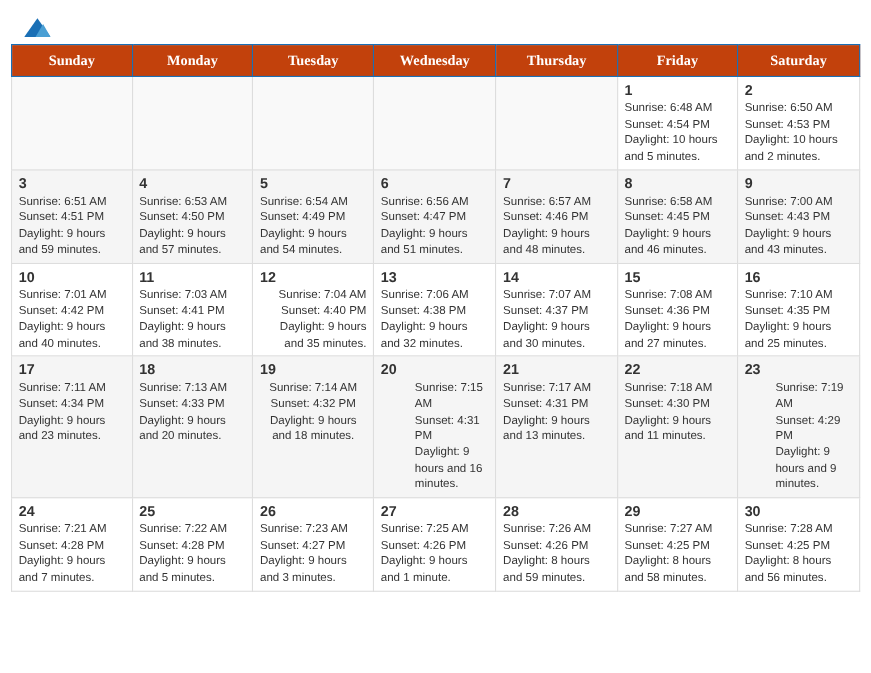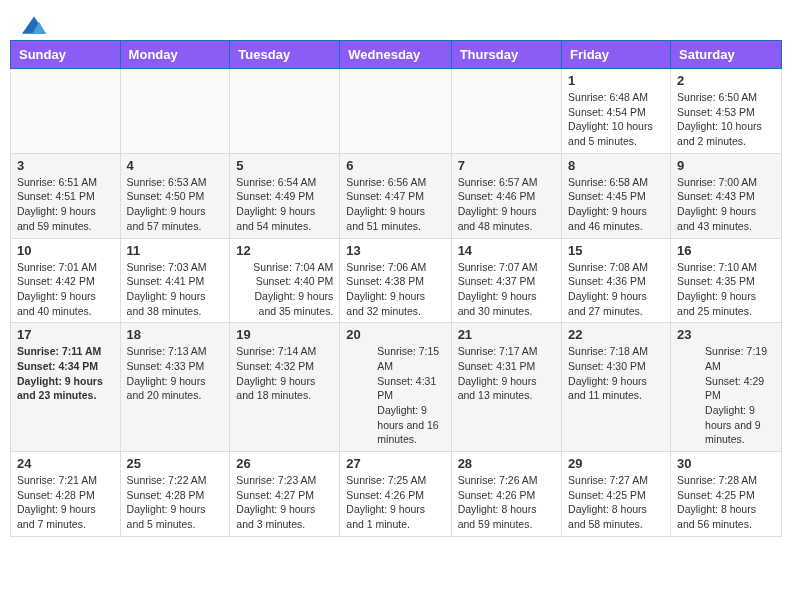--- a/index.html
+++ b/index.html
@@ -13,27 +13,28 @@
     .logo-blue { font-size: 18px; font-weight: bold; color: #1a6fb5; }
     .logo-icon { width: 24px; height: 20px; margin-left: 2px; }
     
     .title-block { text-align: right; }
     .month-year { font-size: 36px; font-weight: normal; color: #333; }
     .location { font-size: 16px; color: #555; }
     
     .calendar { width: 100%; border-collapse: collapse; margin: 0 0 0 0; }
     
     .calendar th {
-      background: #8b5cf6;
+      background: #c2410c;
       color: #fff;
-      text-align: left;
+      text-align: center;
       padding: 6px 8px;
       font-size: 13px;
       font-weight: bold;
       border: 1px solid #1a6fb5;
+      font-family: Liberation Serif, serif;
     }
     
     .calendar td {
       vertical-align: top;
       border: 1px solid #ddd;
       padding: 4px 6px;
       width: 113px;
       min-height: 80px;
       font-size: 11px;
       color: #333;
@@ -198,33 +199,33 @@
           <td>
             <span class="day-num">16</span>
             <div class="day-info" style="white-space: pre-line;">Sunrise: 7:10 AM
 Sunset: 4:35 PM
 Daylight: 9 hours and 25 minutes.</div>
           </td>
         </tr>
         <tr>
           <td>
             <span class="day-num">17</span>
-            <div class="day-info" style="white-space: pre-line; font-weight: bold;">Sunrise: 7:11 AM
+            <div class="day-info" style="white-space: pre-line;">Sunrise: 7:11 AM
 Sunset: 4:34 PM
 Daylight: 9 hours and 23 minutes.</div>
           </td>
           <td>
             <span class="day-num">18</span>
             <div class="day-info" style="white-space: pre-line;">Sunrise: 7:13 AM
 Sunset: 4:33 PM
 Daylight: 9 hours and 20 minutes.</div>
           </td>
           <td>
             <span class="day-num">19</span>
-            <div class="day-info" style="white-space: pre-line;">Sunrise: 7:14 AM
+            <div class="day-info" style="white-space: pre-line; text-align: center;">Sunrise: 7:14 AM
 Sunset: 4:32 PM
 Daylight: 9 hours and 18 minutes.</div>
           </td>
           <td>
             <span class="day-num">20</span>
             <div class="day-info" style="white-space: pre-line; margin-left: 31px;">Sunrise: 7:15 AM
 Sunset: 4:31 PM
 Daylight: 9 hours and 16 minutes.</div>
           </td>
           <td>

